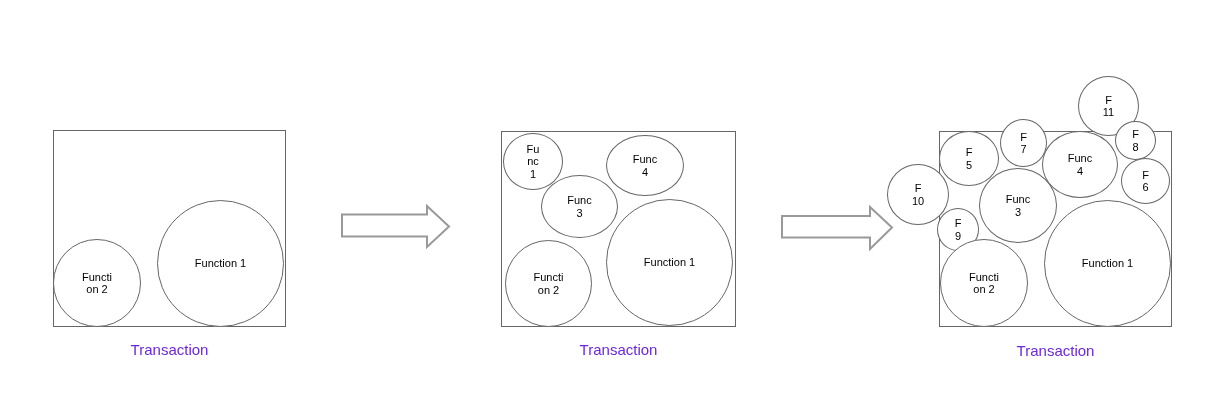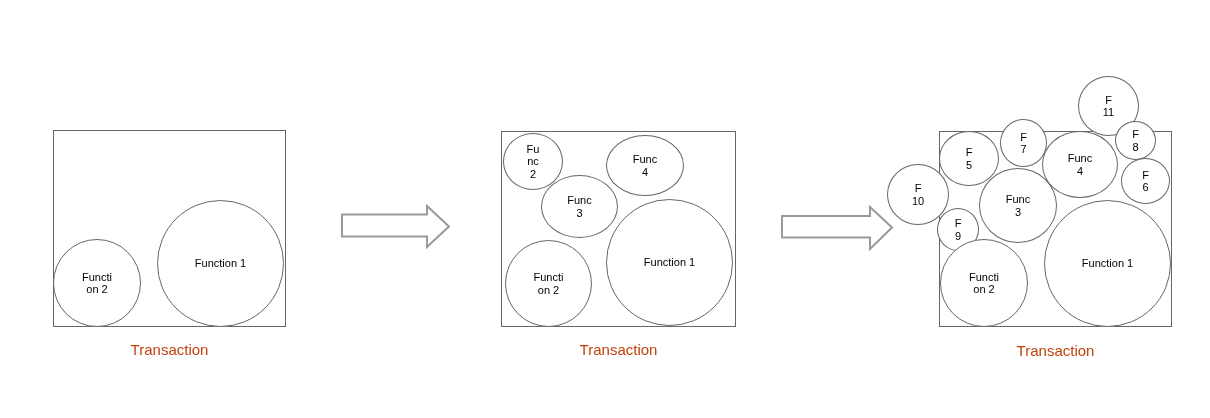--- a/index.html
+++ b/index.html
@@ -35,21 +35,21 @@
     font-size: 11px;
     line-height: 12.5px;
     color: #000000;
     z-index: 2;
   }
   .tx-label {
     position: absolute;
     text-align: center;
     font-size: 15px;
     line-height: 17px;
-    color: #c2410c;
+    color: #6d28d9;
     z-index: 1;
   }
   .arrow-svg {
     position: absolute;
     z-index: 0;
   }
 </style>
 </head>
 <body>
 
@@ -61,21 +61,21 @@
   <div class="circle" style="left:157px; top:200px; width:127px; height:127px;">Function 1</div>
   <div class="tx-label" style="left:53px; top:341px; width:233px;">Transaction</div>
 
   <svg class="arrow-svg" style="left:340px; top:204px;" width="113" height="46">
     <polygon points="2,10.5 87,10.5 87,2 109,22.5 87,43 87,32.5 2,32.5" fill="#ffffff" stroke-width="2" stroke-linejoin="miter" stroke="#999999"></polygon>
   </svg>
 
   <div class="tx-box" style="left:501px; top:131px; width:235px; height:196px;"></div>
   <div class="circle" style="left:503px; top:133px; width:60px; height:57px;">Fu
 nc
-2</div>
+1</div>
   <div class="circle" style="left:606px; top:135px; width:78px; height:61px;">Func
 4</div>
   <div class="circle" style="left:541px; top:175px; width:77px; height:63px;">Func
 3</div>
   <div class="circle" style="left:505px; top:240px; width:87px; height:87px;">Functi
 on 2</div>
   <div class="circle" style="left:606px; top:199px; width:127px; height:127px;">Function 1</div>
   <div class="tx-label" style="left:501px; top:341px; width:235px;">Transaction</div>
 
   <svg class="arrow-svg" style="left:780px; top:205px;" width="114" height="46">

